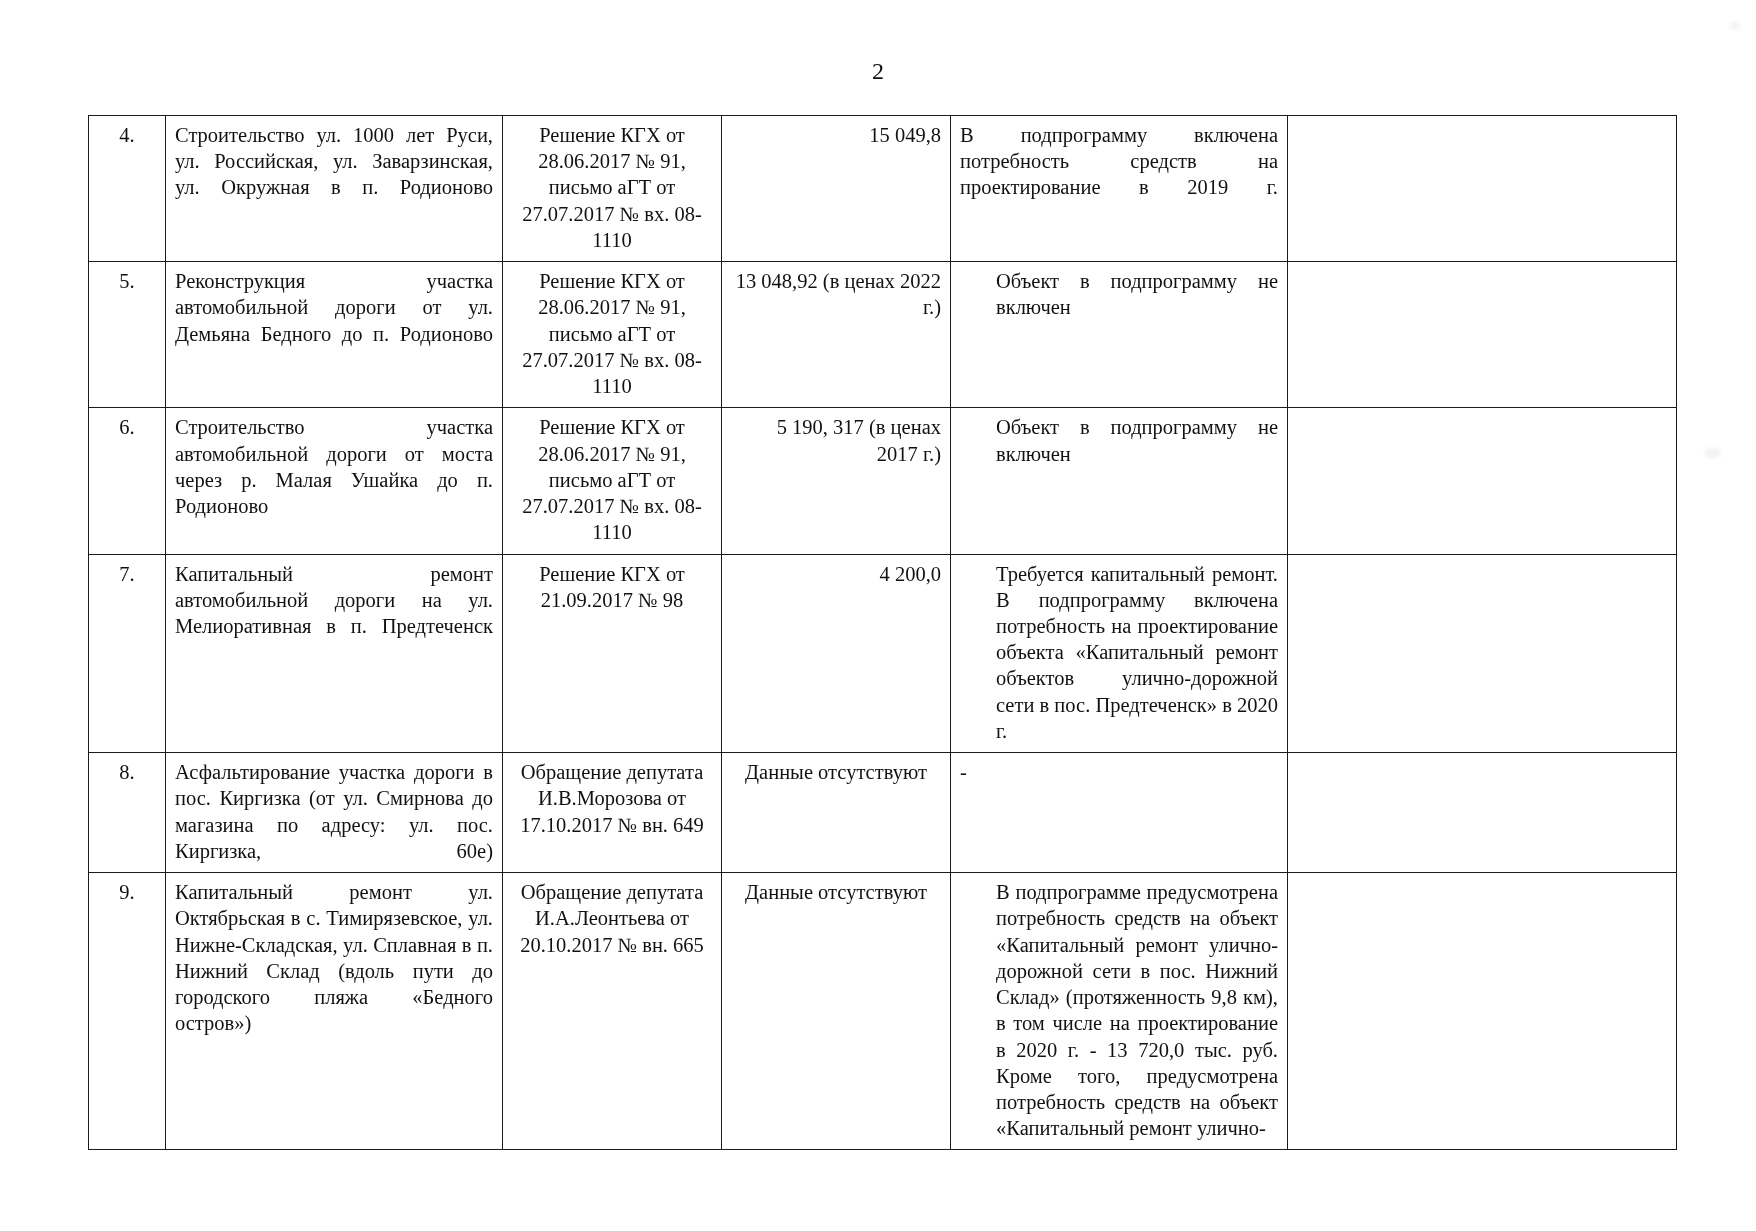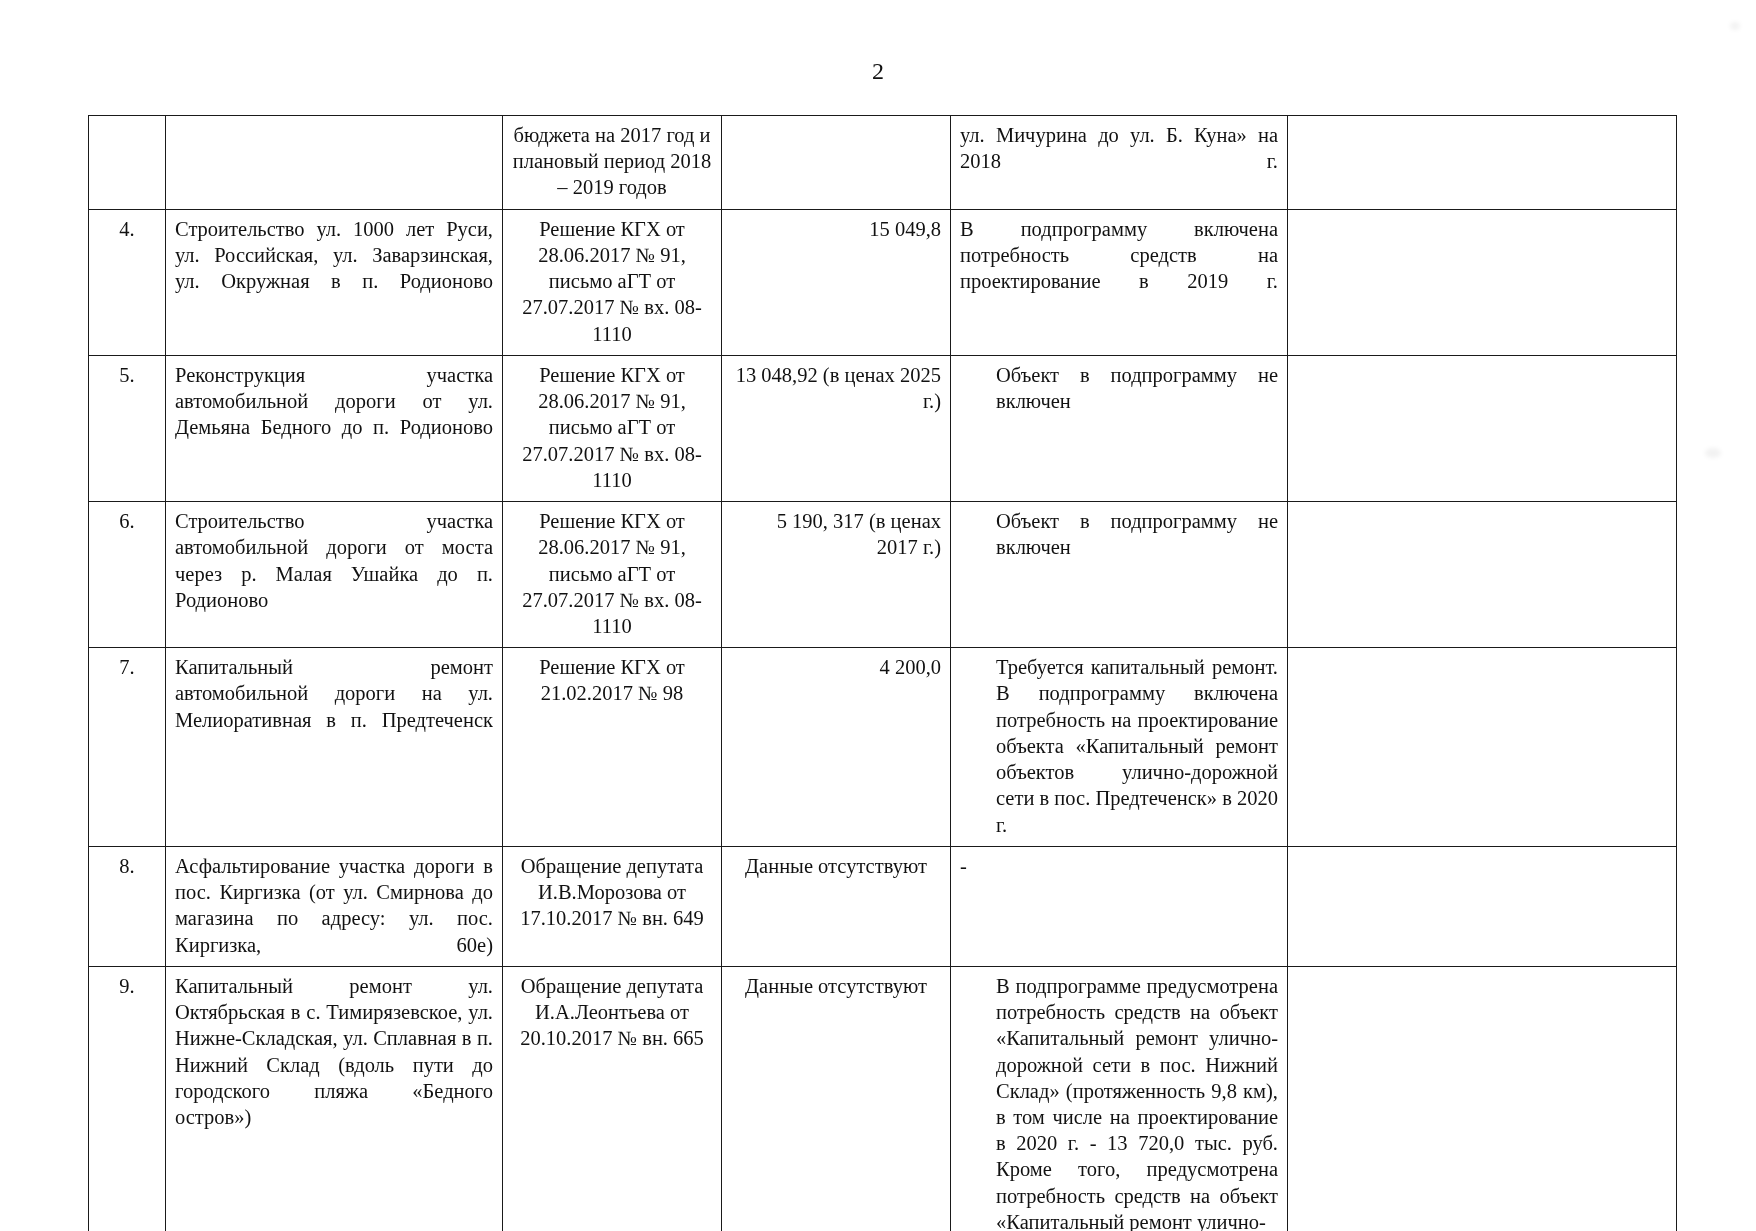--- a/index.html
+++ b/index.html
@@ -75,55 +75,47 @@
 <body>
 
 <div class="page">
 
   <div class="page-number">2</div>
 
   <div class="table-wrap">
     <table class="doc-table">
       <tbody>
         <tr>
-          <td class="col-num cell-center"></td>
-          <td class="col-name cell-justify"></td>
-          <td class="col-basis cell-center">бюджета на 2017 год и плановый период 2018 –  2019 годов</td>
-          <td class="col-sum cell-right"></td>
-          <td class="col-note cell-justify">ул. Мичурина до ул. Б. Куна» на 2018 г.</td>
-          <td class="col-last"></td>
-        </tr>
-        <tr>
           <td class="col-num cell-center">4.</td>
           <td class="col-name cell-justify">Строительство ул. 1000 лет Руси, ул. Российская,  ул. Заварзинская, ул. Окружная в п. Родионово</td>
           <td class="col-basis cell-center">Решение КГХ от 28.06.2017 № 91, письмо аГТ от 27.07.2017 № вх. 08-1110</td>
           <td class="col-sum cell-right">15 049,8</td>
           <td class="col-note cell-justify">В подпрограмму включена потребность средств на проектирование в 2019 г.</td>
           <td class="col-last"></td>
         </tr>
         <tr>
           <td class="col-num cell-center">5.</td>
           <td class="col-name cell-justify">Реконструкция участка автомобильной дороги от ул. Демьяна Бедного до п. Родионово</td>
           <td class="col-basis cell-center">Решение КГХ от 28.06.2017 № 91, письмо аГТ от 27.07.2017 № вх. 08-1110</td>
-          <td class="col-sum cell-right">13 048,92 (в ценах 2025 г.)</td>
+          <td class="col-sum cell-right">13 048,92 (в ценах 2022 г.)</td>
           <td class="col-note cell-justify last-left">Объект в подпрограмму не включен</td>
           <td class="col-last"></td>
         </tr>
         <tr>
           <td class="col-num cell-center">6.</td>
           <td class="col-name cell-justify">Строительство участка автомобильной дороги от моста через р. Малая Ушайка до п. Родионово</td>
           <td class="col-basis cell-center">Решение КГХ от 28.06.2017 № 91, письмо аГТ от 27.07.2017 № вх. 08-1110</td>
           <td class="col-sum cell-right">5 190, 317 (в ценах 2017 г.)</td>
           <td class="col-note cell-justify last-left">Объект в подпрограмму не включен</td>
           <td class="col-last"></td>
         </tr>
         <tr>
           <td class="col-num cell-center">7.</td>
           <td class="col-name cell-justify">Капитальный ремонт автомобильной дороги на ул. Мелиоративная в п. Предтеченск</td>
-          <td class="col-basis cell-center">Решение КГХ от 21.02.2017 № 98</td>
+          <td class="col-basis cell-center">Решение КГХ от 21.09.2017 № 98</td>
           <td class="col-sum cell-right">4 200,0</td>
           <td class="col-note cell-justify last-left">Требуется капитальный ремонт. В подпрограмму включена потребность на проектирование объекта «Капитальный ремонт объектов улично-дорожной сети в пос. Предтеченск» в 2020 г.</td>
           <td class="col-last"></td>
         </tr>
         <tr>
           <td class="col-num cell-center">8.</td>
           <td class="col-name cell-justify">Асфальтирование участка дороги в пос. Киргизка (от ул. Смирнова до магазина по адресу: ул. пос. Киргизка, 60е)</td>
           <td class="col-basis cell-center">Обращение депутата И.В.Морозова от 17.10.2017 № вн. 649</td>
           <td class="col-sum cell-center">Данные отсутствуют</td>
           <td class="col-note cell-left">-</td>

